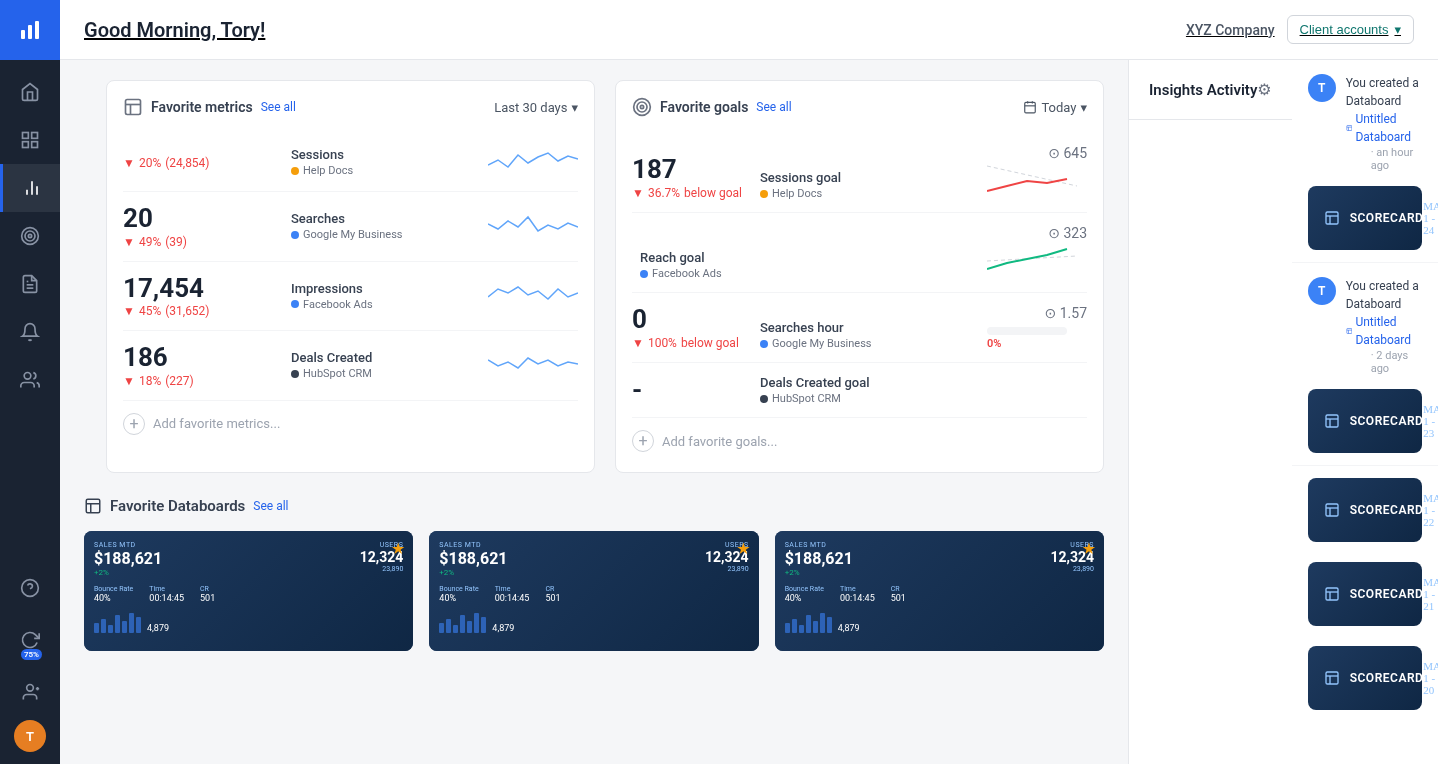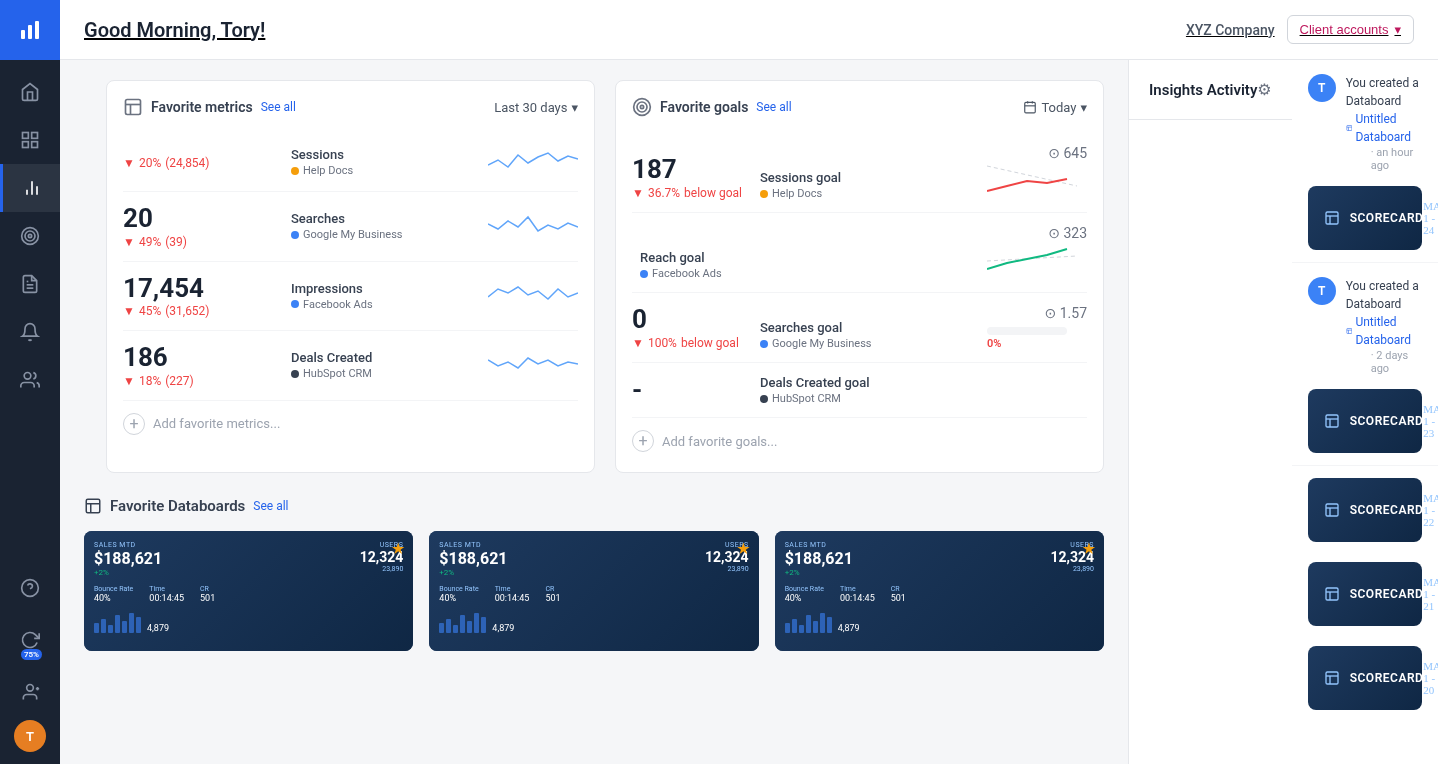--- a/index.html
+++ b/index.html
@@ -104,21 +104,21 @@
     .company-name {
       font-size: 14px;
       color: #4b5563;
       font-weight: 500;
     }
     .client-accounts-btn {
       border: 1px solid #d1d5db;
       border-radius: 6px;
       padding: 6px 12px;
       font-size: 13px;
-      color: #be185d;
+      color: #0f766e;
       background: white;
       cursor: pointer;
       display: flex;
       align-items: center;
       gap: 6px;
     }
 
     
     .dashboard-body {
       display: flex;
@@ -754,21 +754,21 @@
           <div class="goal-row">
             <div class="goal-value-group">
               <div class="goal-value">0</div>
               <div class="metric-change down">
                 <span>▼</span>
                 <span>100%</span>
                 <span>below goal</span>
               </div>
             </div>
             <div class="goal-label-group">
-              <div class="goal-label">Searches goal</div>
+              <div class="goal-label">Searches hour</div>
               <div class="metric-source">
                 <span class="source-dot blue"></span>
                 <span>Google My Business</span>
               </div>
             </div>
             <div class="goal-chart-group">
               <div class="goal-target">⊙ 1.57</div>
               <div style="background:#f3f4f6;border-radius:4px;height:8px;width:80px;margin-top:6px;">
                 <div style="background:#f3f4f6;border-radius:4px;height:8px;width:0px;"></div>
               </div>

